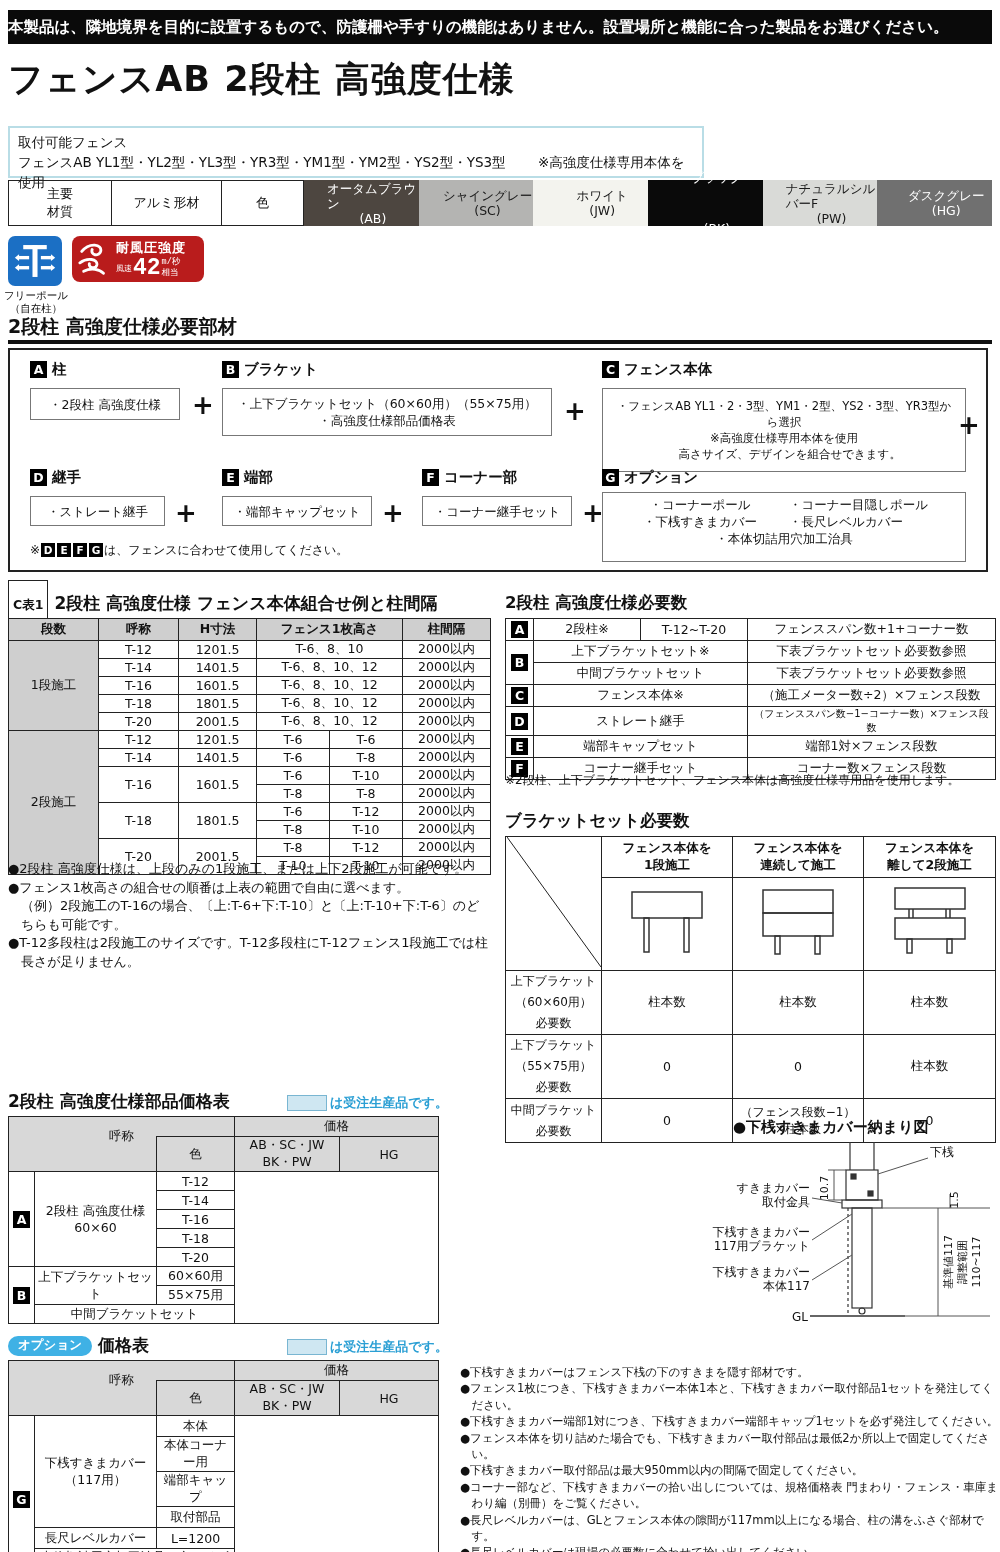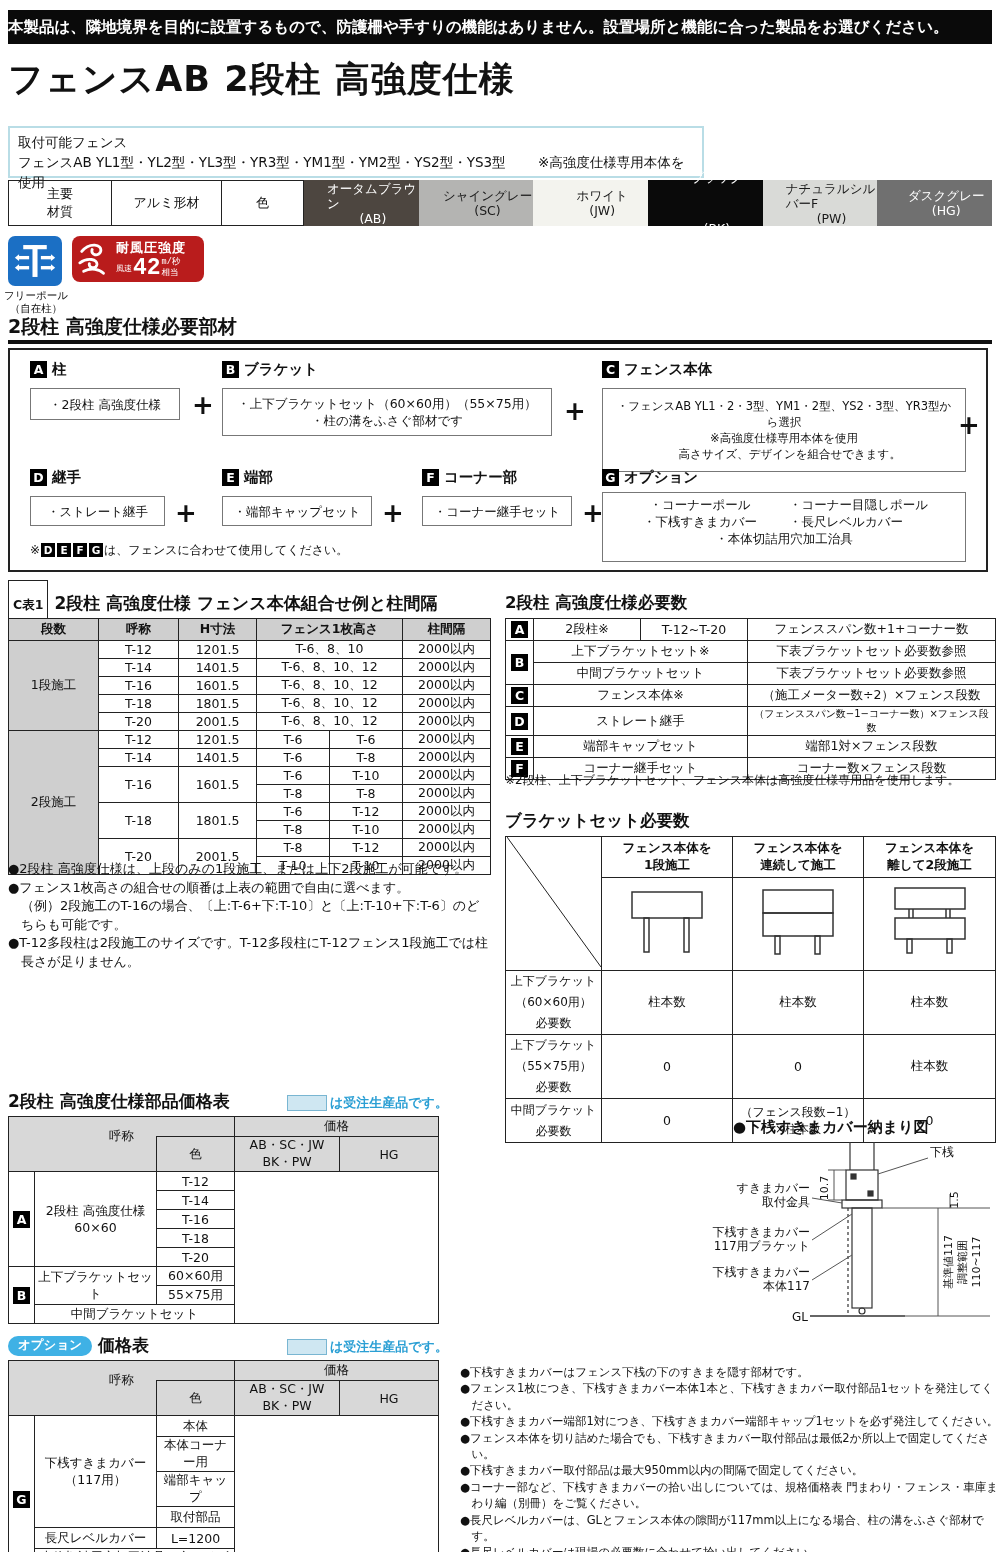--- a/index.html
+++ b/index.html
@@ -198,21 +198,21 @@
   <div class="pbox" style="left:20px;top:38px;width:150px;height:32px;">
     <div>・2段柱 高強度仕様</div>
   </div>
   <div class="plus" style="left:182px;top:40px;">+</div>
 
   <div class="pgh" style="left:212px;top:10px;">
     <span class="lb">B</span><span>ブラケット</span>
   </div>
   <div class="pbox" style="left:212px;top:38px;width:330px;height:48px;">
     <div>・上下ブラケットセット（60×60用）（55×75用）</div>
-    <div>・柱の溝をふさぐ部材です</div>
+    <div>・高強度仕様部品価格表</div>
   </div>
   <div class="plus" style="left:554px;top:46px;">+</div>
 
   <div class="pgh" style="left:592px;top:10px;">
     <span class="lb">C</span><span>フェンス本体</span>
   </div>
   <div class="pbox" style="left:592px;top:38px;width:364px;height:84px;font-size:11.5px;line-height:16px;">
     <div>・フェンスAB YL1・2・3型、YM1・2型、YS2・3型、YR3型から選択</div>
     <div>※高強度仕様専用本体を使用</div>
     <div class="cind">高さサイズ、デザインを組合せできます。</div>

